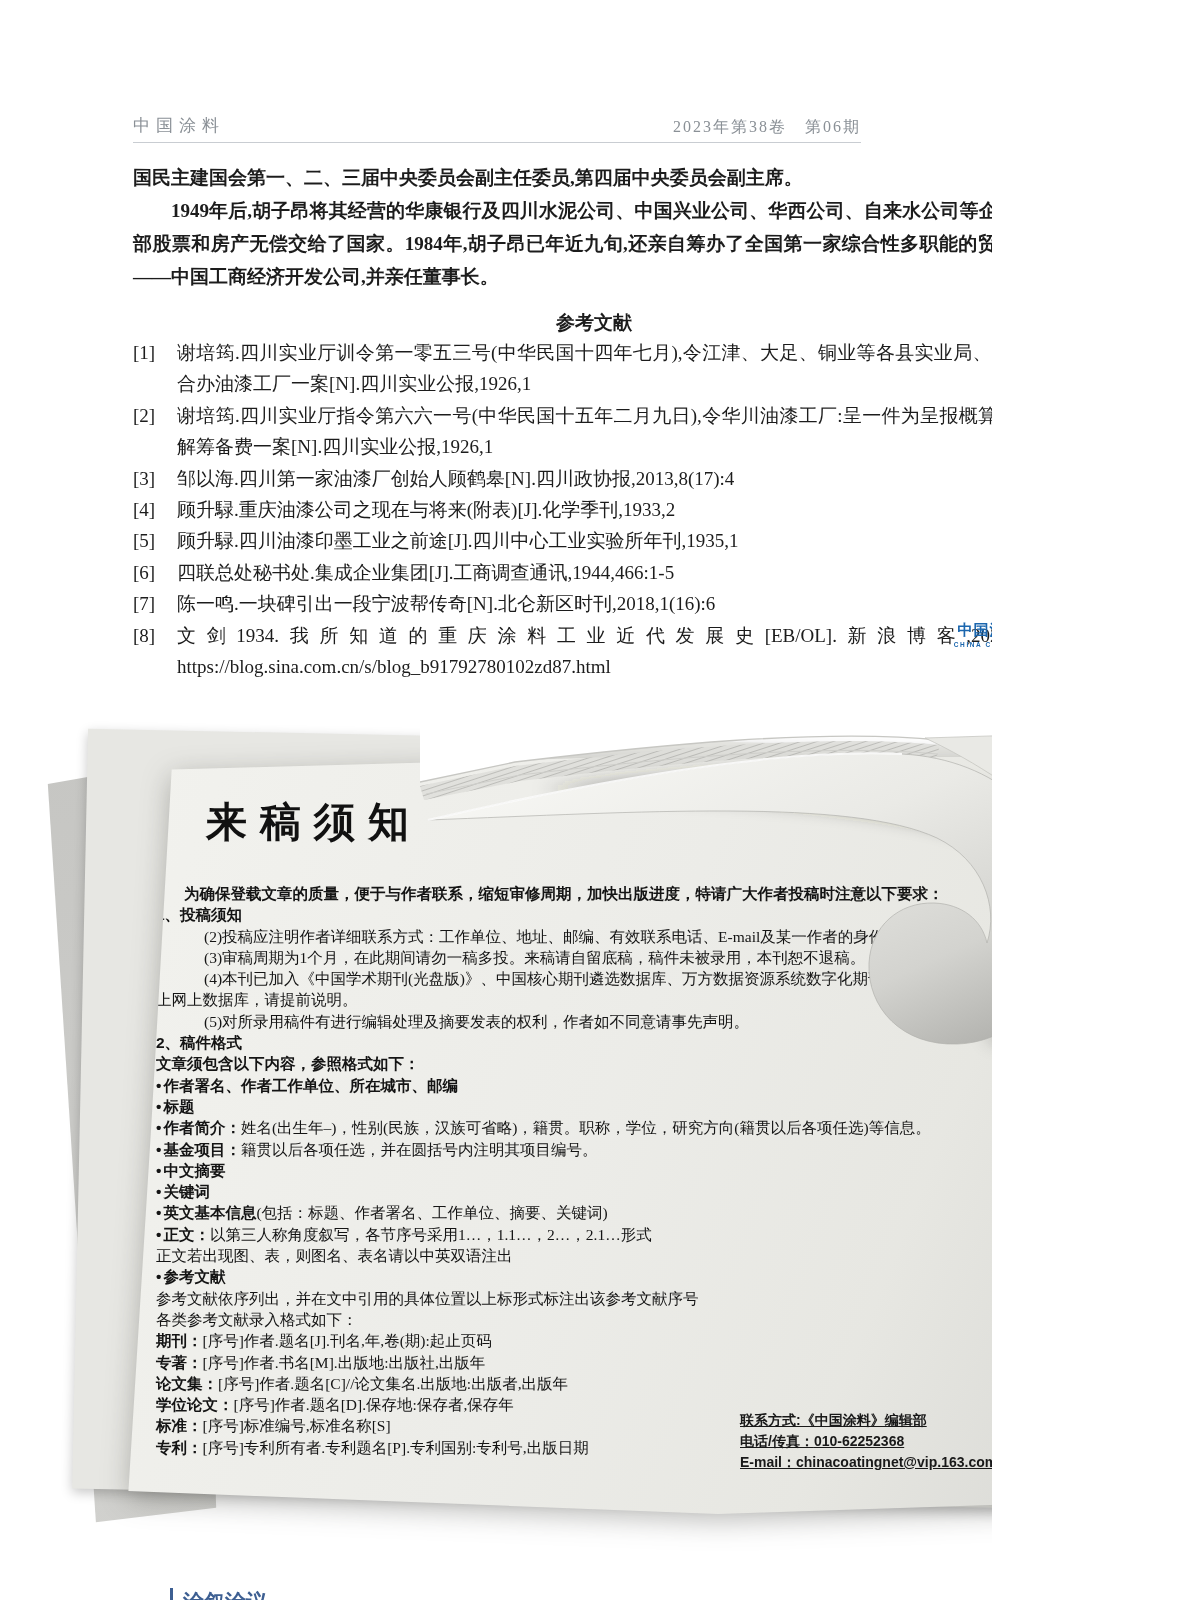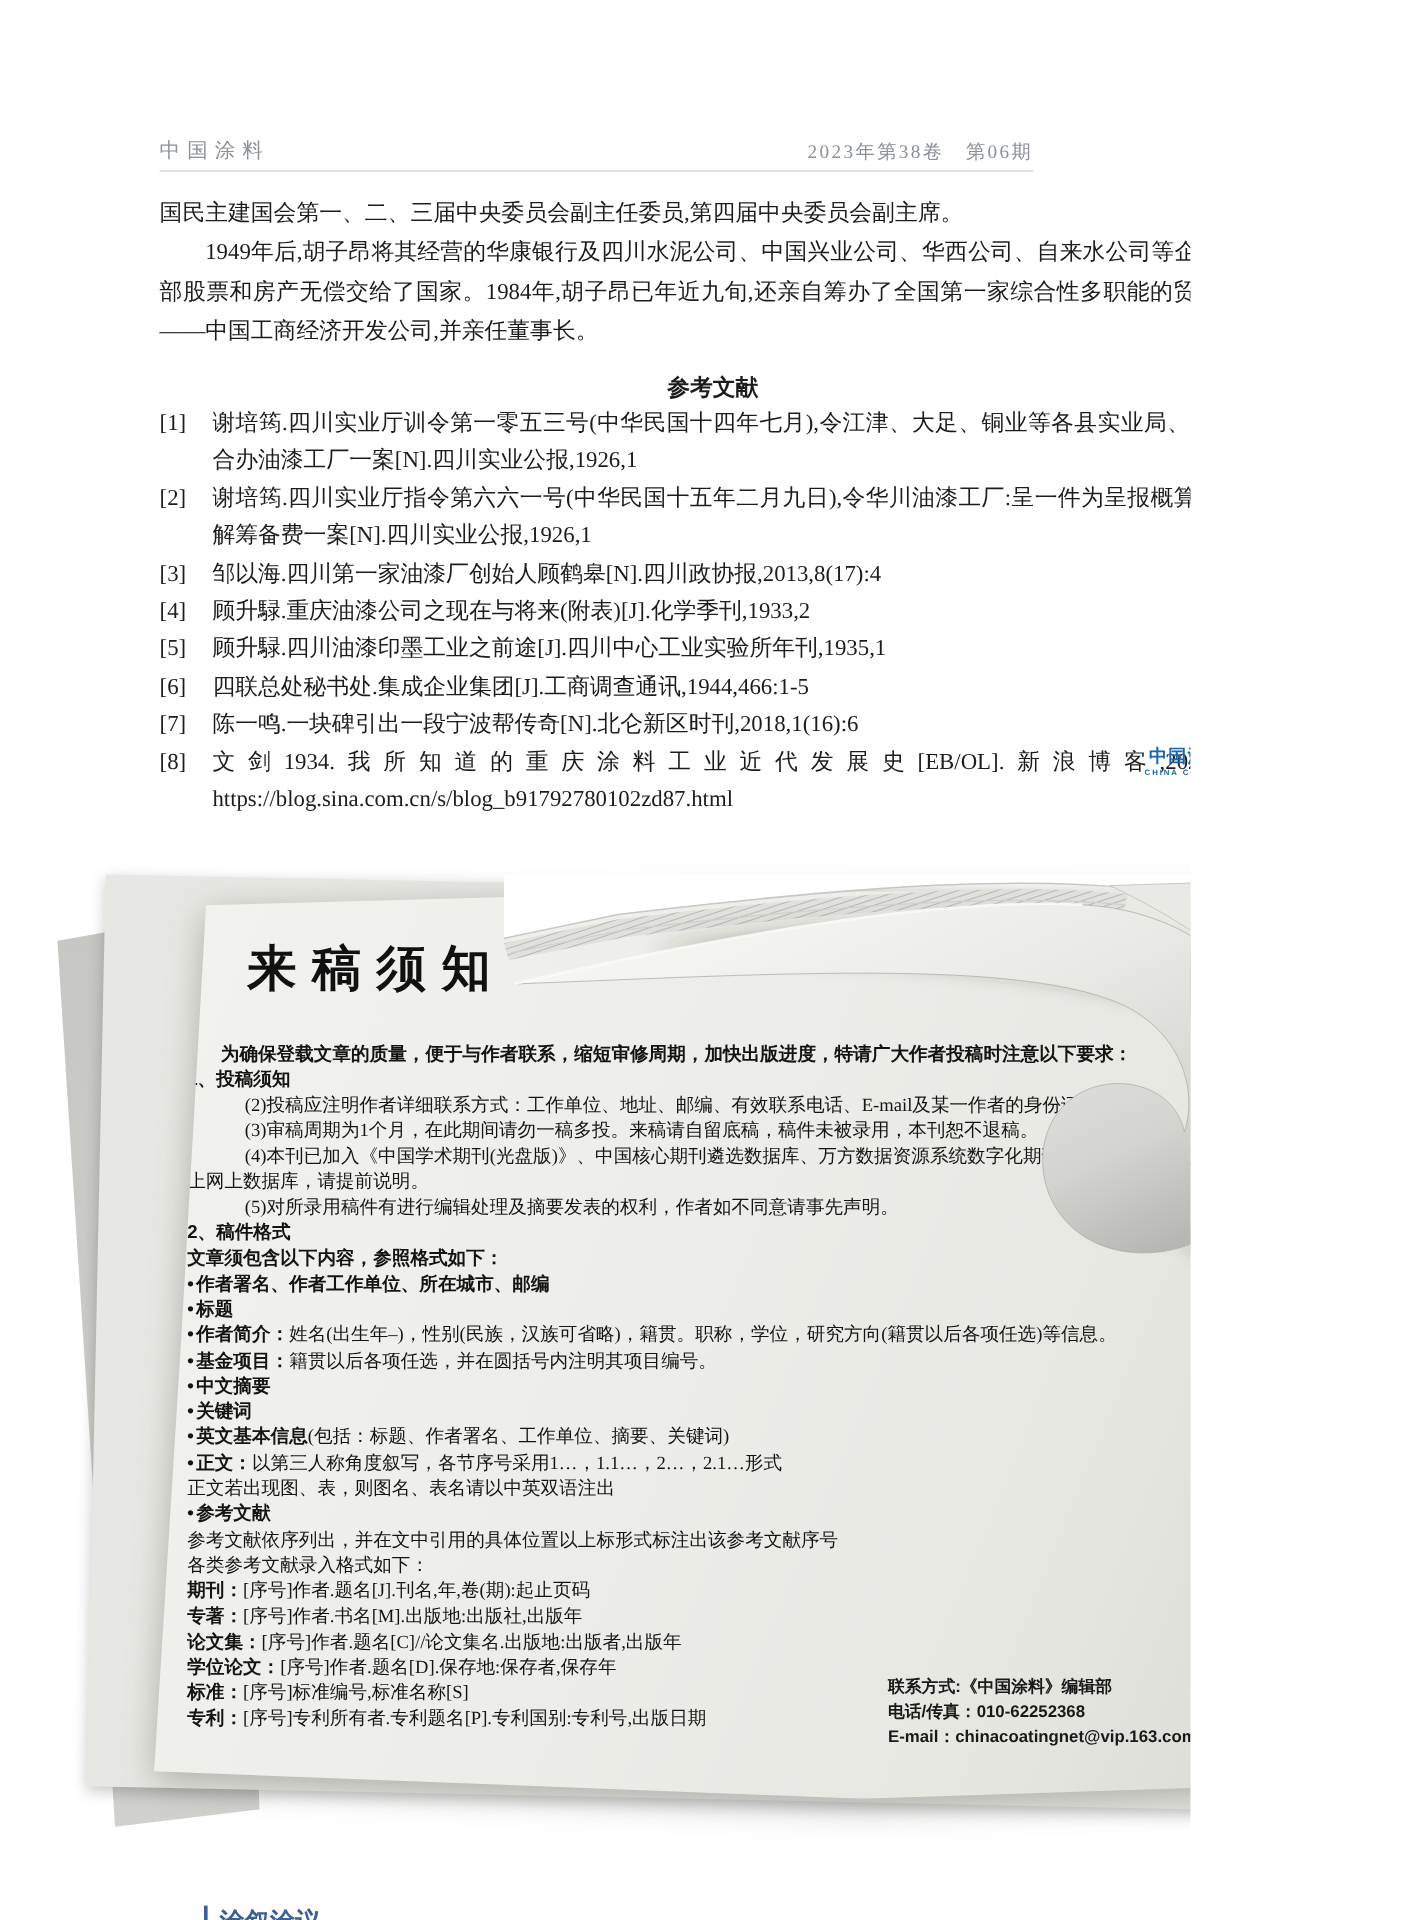--- a/index.html
+++ b/index.html
@@ -6,21 +6,21 @@
   .page{position:relative;width:992px;height:1600px;background:#ffffff;overflow:hidden;
         font-family:"Liberation Serif", serif;color:#1c1c1c;margin-top:40px;}
 
   
   .hdr-left{position:absolute;left:133px;top:74px;font-size:17px;letter-spacing:6px;color:#8a9096;}
   .hdr-right{position:absolute;right:131px;top:77px;font-size:16px;letter-spacing:2px;color:#8a9096;}
   .hdr-rule{position:absolute;left:133px;right:131px;top:102px;height:1px;background:#c9cdd2;}
 
   
   .article{position:absolute;left:133px;top:121px;width:922px;font-size:19px;line-height:33px;text-align:justify;}
-  .article p{margin:0;}
+  .article p{margin:0;font-weight:bold;}
   .article p.indent{text-indent:2em;}
 
   
   .refs-title{position:absolute;left:133px;top:270px;width:922px;text-align:center;font-weight:bold;font-size:19px;margin:0;}
   .refs{position:absolute;left:133px;top:297px;width:922px;font-size:19px;line-height:31.4px;}
   .ref{position:relative;padding-left:44px;text-align:justify;}
   .ref .refnum{position:absolute;left:0;top:0;}
 
   
   .logo{position:absolute;left:953px;top:581px;width:80px;text-align:center;color:#1b66ae;}
@@ -29,21 +29,21 @@
   .logo .en{font-family:"Liberation Sans",sans-serif;font-weight:bold;font-size:6.5px;letter-spacing:1.6px;margin-top:1px;white-space:nowrap;}
 
   
   .stack{position:absolute;left:25px;top:688px;width:1155px;height:800px;}
   .sheet-back-grey{position:absolute;left:8px;top:30px;width:185px;height:1442px;z-index:1;
      background:linear-gradient(170deg,#c6c6c3 0%,#d2d2cf 60%,#dbdbd8 100%);
      clip-path:polygon(8% 1.8%,88% 0%,99% 52%,34% 53%);box-shadow:0 3px 10px rgba(0,0,0,.25);}
   .sheet-back-white{position:absolute;left:55px;top:12px;width:1092px;height:760px;z-index:2;
      background:linear-gradient(120deg,#ececе8 0%,#e7e7e3 60%,#dcdcd8 100%);
      background-color:#e7e7e3;transform:rotate(1.2deg);box-shadow:0 4px 12px rgba(0,0,0,.22);}
-  .main-wrap{position:absolute;left:0;top:0;width:100%;height:100%;z-index:3;
+  .main-wrap{position:absolute;left:0;top:15px;width:100%;height:100%;z-index:3;
      filter:drop-shadow(0 7px 14px rgba(55,55,50,.33));}
   .sheet-main{position:absolute;left:98px;top:12px;width:1082px;height:762px;
      background:linear-gradient(112deg,#f2f2ee 0%,#ececе8 45%,#e7e7e2 70%,#d6d6d2 100%);
      background-color:#ededе8;
      background-image:linear-gradient(112deg,#f2f2ee 0%,#ecece8 45%,#e7e7e2 70%,#d4d4d0 100%);
      clip-path:polygon(4.5% 1.9%,43% .4%,95% .2%,99.8% 39%,98.2% 97.6%,55% 99.6%,.5% 96.6%,2.6% 49%);}
   .curl-svg{position:absolute;left:395px;top:0;width:760px;height:337px;z-index:4;pointer-events:none;}
 
   
   .notice-title{position:absolute;left:83px;top:40px;margin:0;font-family:"Liberation Sans",sans-serif;
@@ -53,21 +53,21 @@
   .ln-intro{font-family:"Liberation Sans",sans-serif;font-weight:bold;text-indent:28px;margin-bottom:2px;}
   .ln-heading{font-family:"Liberation Sans",sans-serif;font-weight:bold;}
   .ln-item{text-indent:48px;}
   .ln-sub,.ln-bullet,.ln-plain,.ln-fmt{margin-left:12px;}
   .ln-sub{font-family:"Liberation Sans",sans-serif;font-weight:bold;}
   .notice-body b{font-family:"Liberation Sans",sans-serif;}
   .seg-u{text-decoration:underline;}
   .bullet-dot{font-family:"Liberation Sans",sans-serif;font-weight:bold;margin-right:2px;}
 
   .contact{position:absolute;left:617px;top:655px;font-family:"Liberation Sans",sans-serif;
-     font-weight:bold;font-size:14px;line-height:21px;color:#191919;}
+     font-weight:bold;font-size:14px;line-height:21px;color:#191919;text-decoration:underline;}
   .contact p{margin:0;}
 
   .plane-svg{position:absolute;left:860px;top:448px;width:150px;height:205px;}
 
   
   .footer{position:absolute;left:133px;top:1548px;display:flex;align-items:flex-start;}
   .footer .pagenum{font-size:25px;color:#3d5f92;margin-top:10px;}
   .footer .bar{width:3px;height:48px;background:#3d5f92;margin:0 10px 0 12px;}
   .footer .col-cn{font-family:"Liberation Sans",sans-serif;font-weight:bold;font-size:21px;color:#3d5f92;line-height:24px;margin-top:2px;}
   .footer .col-en{font-size:12px;color:#0f766e;margin-top:3px;}

